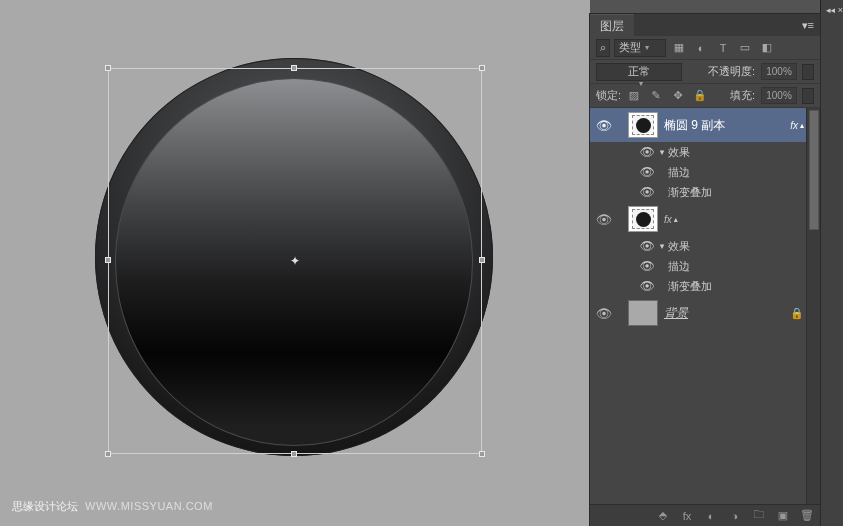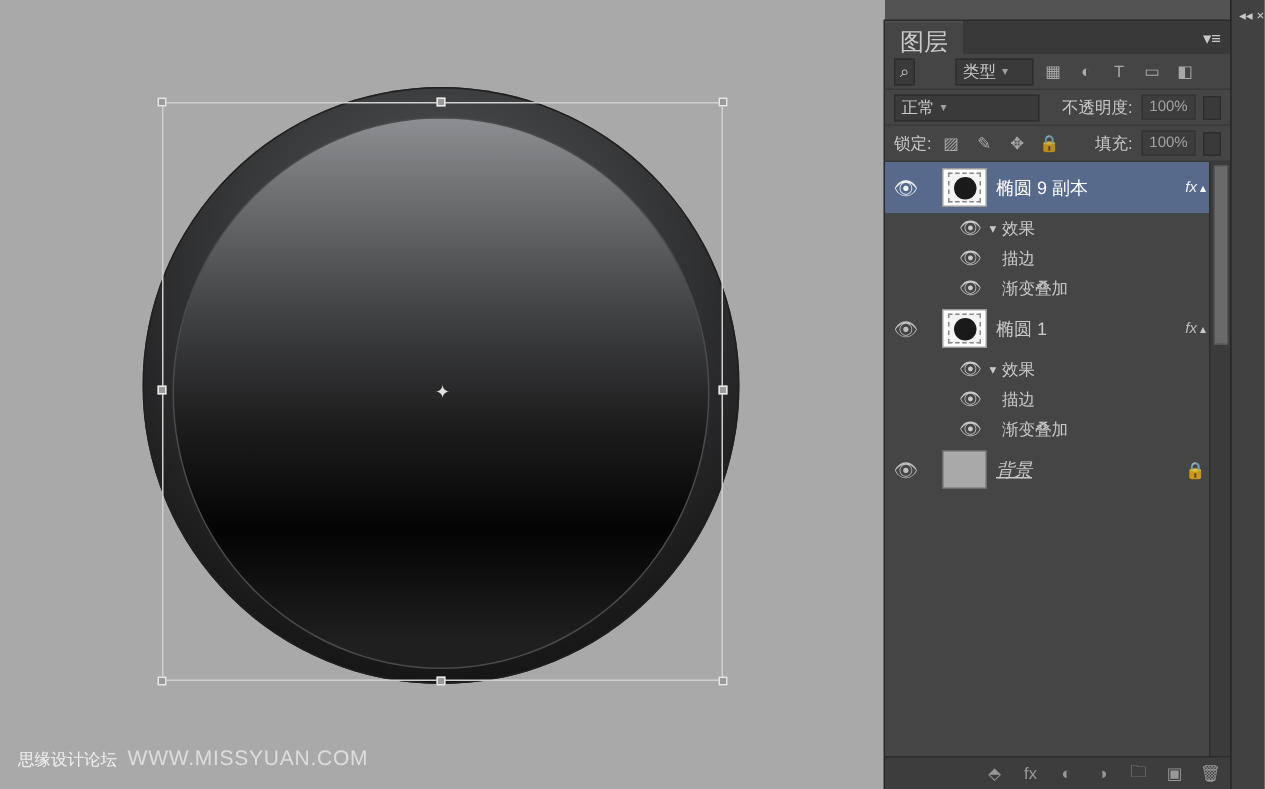--- a/index.html
+++ b/index.html
@@ -19,37 +19,37 @@
 }
 .bbox { position: absolute; left: 108px; top: 68px; width: 374px; height: 386px; border: 1px solid #d0d0d0; pointer-events: none; }
 .handle { position: absolute; width: 6px; height: 6px; background: #9a9a9a; border: 1px solid #e8e8e8; }
 .h-tl { left: -4px; top: -4px; } .h-tr { right: -4px; top: -4px; }
 .h-bl { left: -4px; bottom: -4px; } .h-br { right: -4px; bottom: -4px; }
 .h-t { left: 50%; top: -4px; margin-left: -4px; } .h-b { left: 50%; bottom: -4px; margin-left: -4px; }
 .h-l { top: 50%; left: -4px; margin-top: -4px; } .h-r { top: 50%; right: -4px; margin-top: -4px; }
 .center-mark { position: absolute; left: 50%; top: 50%; color: #e0e0e0; font-size: 12px; transform: translate(-50%, -50%); }
 
 .watermark { position: absolute; left: 12px; bottom: 12px; color: #ffffff; font-size: 11px; opacity: 0.85; }
-.watermark .url { font-size: 14px; letter-spacing: 0.5px; opacity: 0.7; margin-left: 4px; }
+.watermark .url { font-size: 11px; letter-spacing: 0.5px; opacity: 0.7; margin-left: 4px; }
 
 .panel-strip { position: absolute; right: 0; top: 0; width: 23px; height: 526px; background: #414141; border-left: 1px solid #222; }
 .panel-strip .collapse-ic { position: absolute; top: 5px; right: 8px; color: #c9c9c9; font-size: 9px; }
 .panel-strip .close-ic { position: absolute; top: 5px; right: 0; color: #c9c9c9; font-size: 9px; }
 
 .layers-panel { position: absolute; right: 23px; top: 14px; width: 230px; height: 512px; background: #454545; color: #c9c9c9; font-size: 12px; box-shadow: 0 0 0 1px #2a2a2a; }
 .tab-bar { height: 22px; background: #393939; display: flex; align-items: flex-end; }
-.tab { height: 22px; padding: 3px 10px 0; background: #454545; border-top: 1px solid #525252; font-size: 16px; }
+.tab { height: 22px; padding: 3px 10px 0; background: #454545; border-top: 1px solid #525252; font-size: 12px; }
 .tab-menu { margin-left: auto; padding: 4px 6px; font-size: 11px; }
 
 .filter-row, .mode-row, .lock-row { height: 24px; display: flex; align-items: center; padding: 0 6px; gap: 4px; border-bottom: 1px solid #393939; }
 .dd { height: 18px; background: #3a3a3a; border: 1px solid #2d2d2d; display: inline-flex; align-items: center; padding: 0 4px; font-size: 11px; }
 .dd .arr { margin-left: 4px; font-size: 8px; opacity: 0.7; }
-.dd.kind { width: 52px; margin-left: 23px; }
+.dd.kind { width: 52px; }
 .dd.search { width: 14px; justify-content: center; }
-.dd.mode { width: 97px; }
+.dd.mode { width: 86px; flex-direction: column; }
 .ic-btn { width: 18px; height: 18px; display: inline-flex; align-items: center; justify-content: center; font-size: 11px; opacity: 0.75; }
 .lbl { font-size: 11px; }
 .pct-box { width: 36px; height: 17px; background: #3a3a3a; border: 1px solid #2d2d2d; font-size: 10px; display: inline-flex; align-items: center; justify-content: center; margin-left: 2px; opacity: 0.7; }
 .pct-slider { width: 12px; height: 16px; background: #3a3a3a; border: 1px solid #2d2d2d; margin-left: 1px; }
 .spacer { flex: 1; }
 
 .layer-list { position: relative; height: 400px; overflow: hidden; }
 .scrollbar-track { position: absolute; right: 0; top: 0; width: 14px; height: 100%; background: #3b3b3b; border-left: 1px solid #2e2e2e; }
 .scrollbar-thumb { position: absolute; left: 2px; width: 10px; background: #6a6a6a; border: 1px solid #555; border-radius: 1px; }
 
@@ -168,21 +168,20 @@
     <div class="fx-sub">
       <span class="eye">👁</span>
       <span class="tw"></span>
       <span class="txt">渐变叠加</span>
     </div>
 
     <div class="layer-row">
       <span class="eye">👁</span>
       <span class="tw"></span>
       <div class="thumb shape"></div>
-      <span class="layer-name">椭圆 1</span>
       <span class="fx-badge">fx</span>
       <span class="fx-arr">▴</span>
     </div>
     <div class="fx-sub">
       <span class="eye">👁</span>
       <span class="tw">▾</span>
       <span class="txt">效果</span>
     </div>
     <div class="fx-sub">
       <span class="eye">👁</span>

